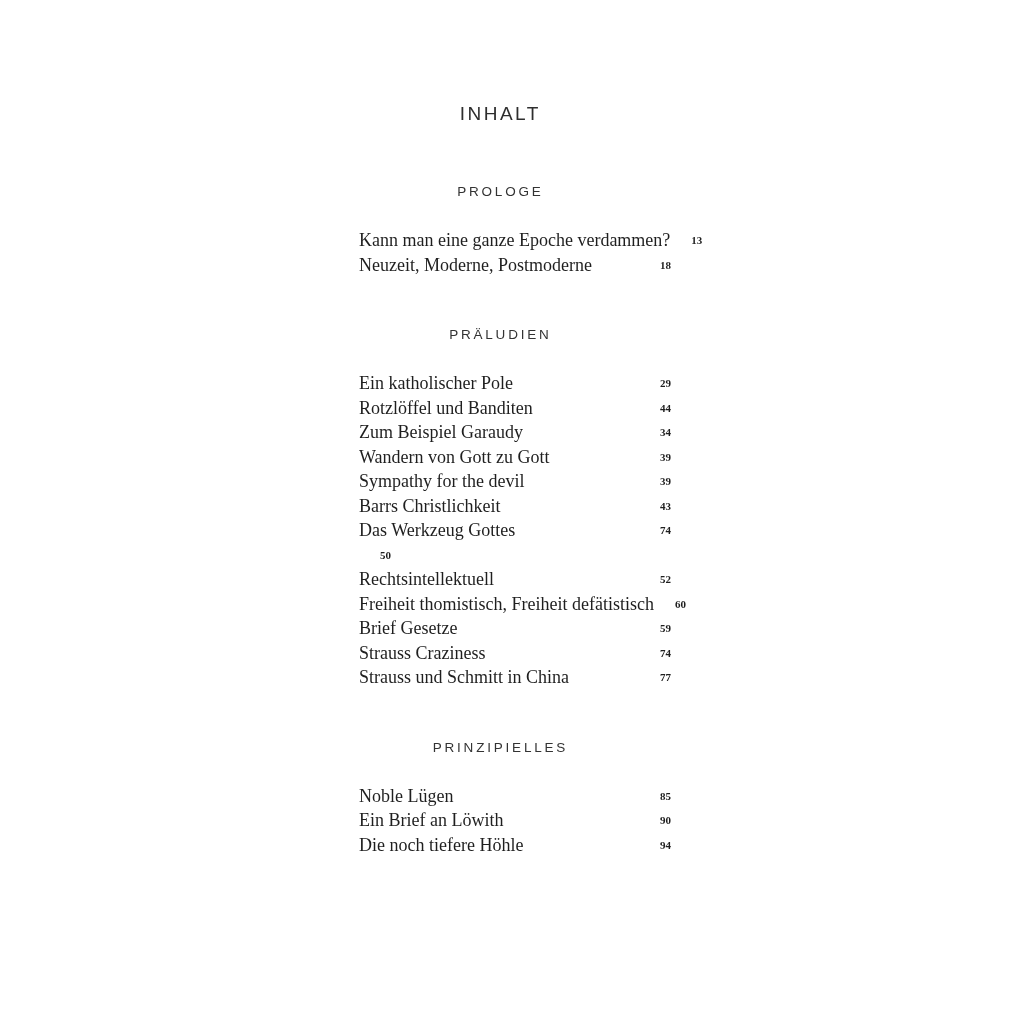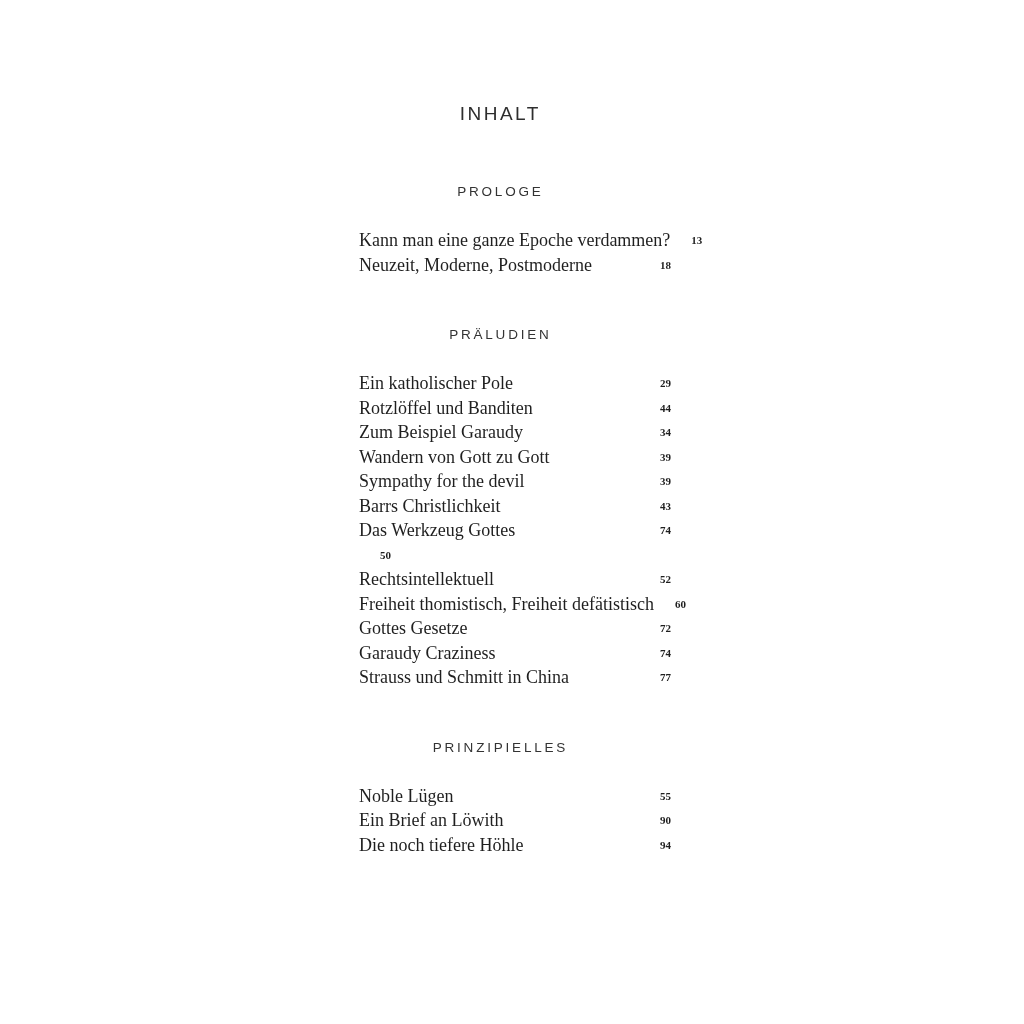--- a/index.html
+++ b/index.html
@@ -149,42 +149,42 @@
     <span class="entry-page">52</span>
   </li>
 
 
   <li class="toc-entry">
     <span class="entry-title">Freiheit thomistisch, Freiheit defätistisch</span>
     <span class="entry-page">60</span>
   </li>
 
   <li class="toc-entry">
-    <span class="entry-title">Gottes Gesetze</span>
-    <span class="entry-page">72</span>
+    <span class="entry-title">Brief Gesetze</span>
+    <span class="entry-page">59</span>
   </li>
 
   <li class="toc-entry">
-    <span class="entry-title">Garaudy Craziness</span>
+    <span class="entry-title">Strauss Craziness</span>
     <span class="entry-page">74</span>
   </li>
 
   <li class="toc-entry">
     <span class="entry-title">Strauss und Schmitt in China</span>
     <span class="entry-page">77</span>
   </li>
 </ul>
   </section>
 
   <section class="section">
     <h2 class="section-heading">PRINZIPIELLES</h2>
     <ul class="toc-list">
   <li class="toc-entry">
     <span class="entry-title">Noble Lügen</span>
-    <span class="entry-page">55</span>
+    <span class="entry-page">85</span>
   </li>
 
   <li class="toc-entry">
     <span class="entry-title">Ein Brief an Löwith</span>
     <span class="entry-page">90</span>
   </li>
 
   <li class="toc-entry">
     <span class="entry-title">Die noch tiefere Höhle</span>
     <span class="entry-page">94</span>

